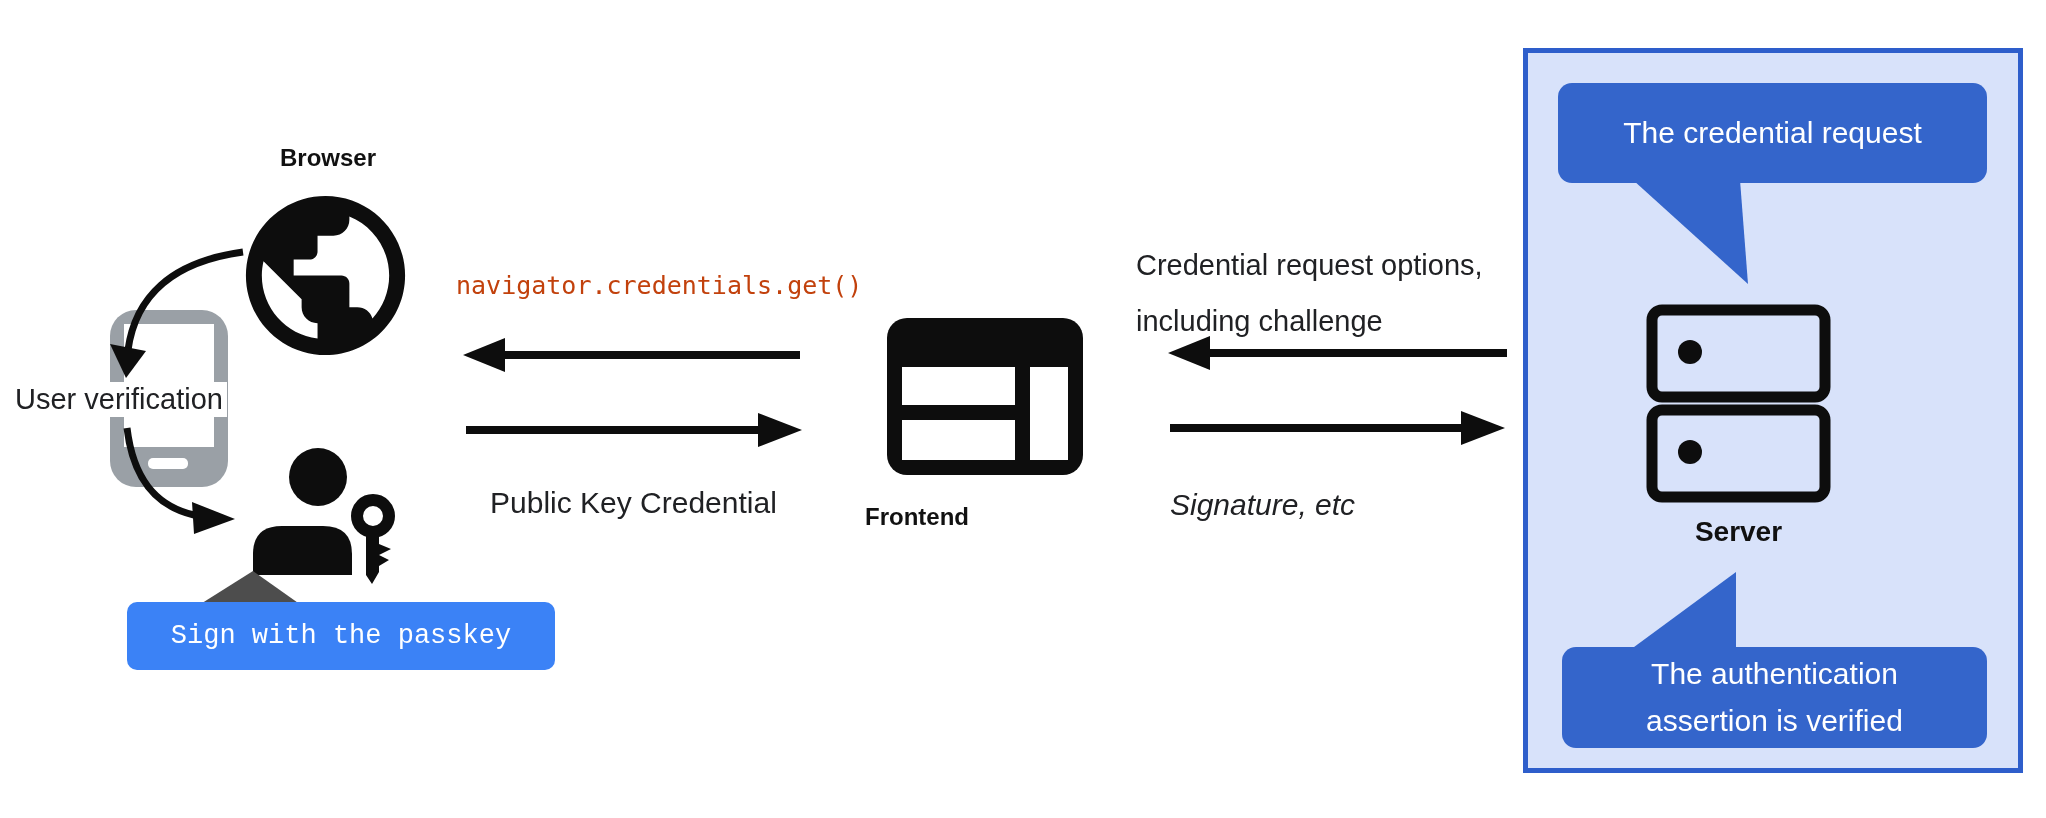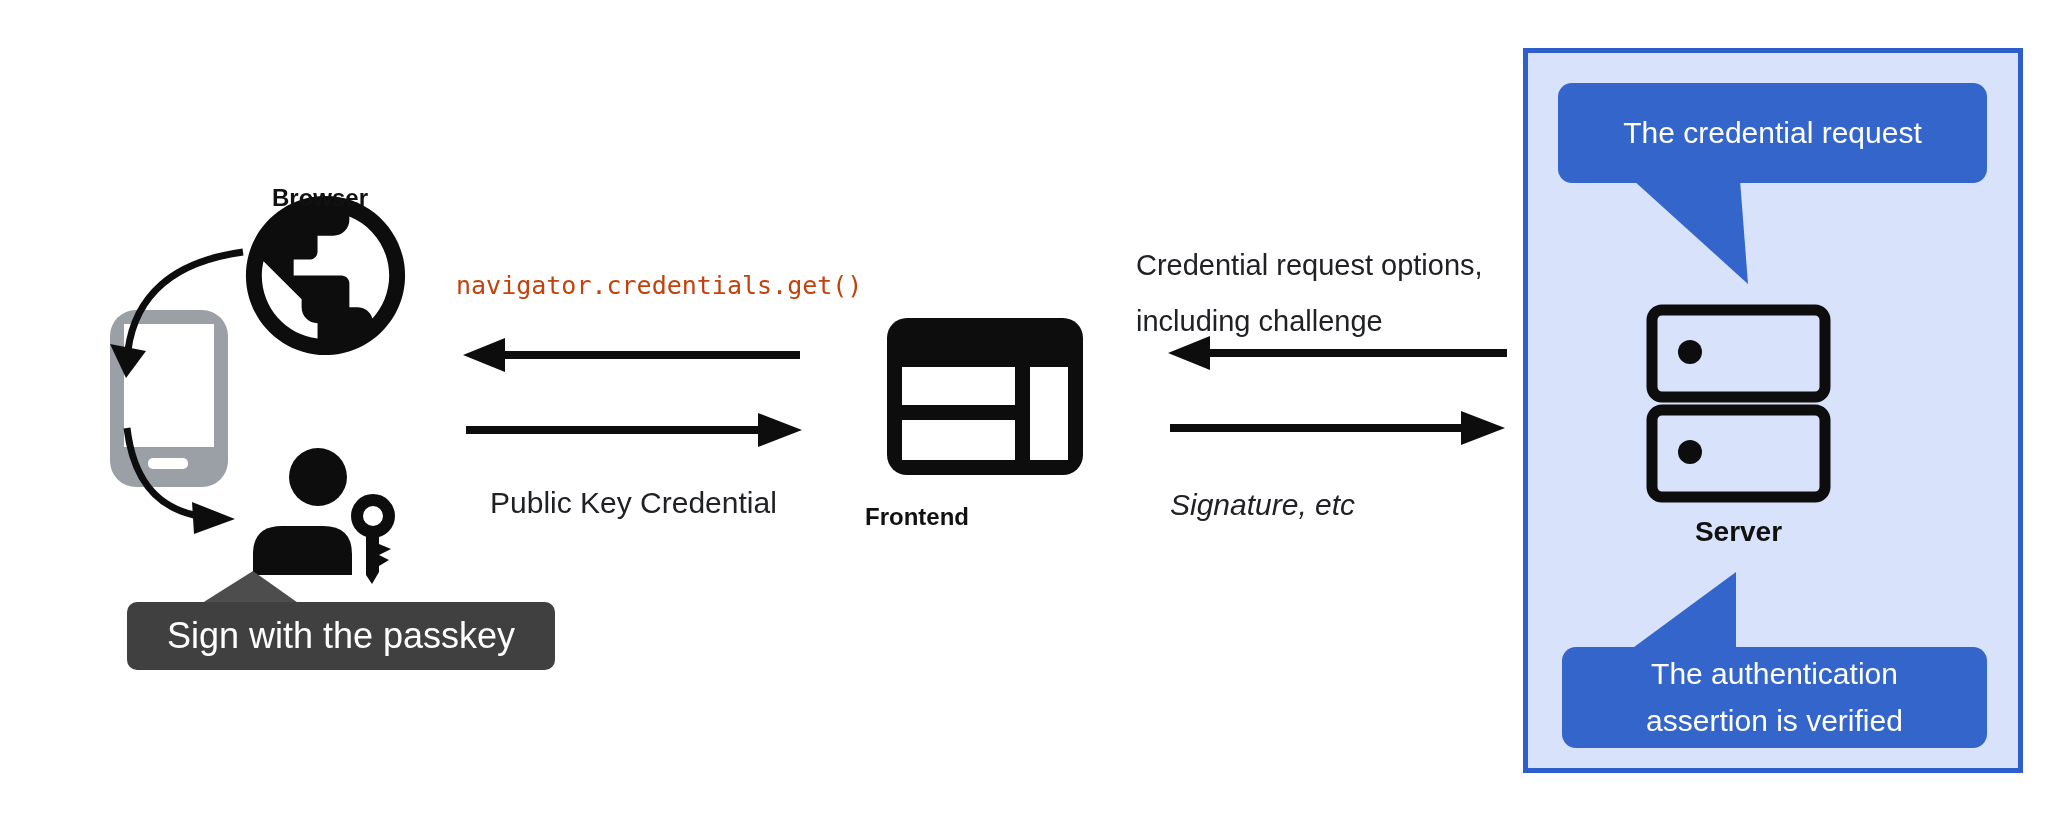--- a/index.html
+++ b/index.html
@@ -26,26 +26,27 @@
     border-radius:14px;
     color:#ffffff;
     display:flex;flex-direction:column;align-items:center;justify-content:center;
     text-align:center;
     font-size:30px;line-height:38px;
   }
   #top-bubble{left:1558px;top:83px;width:429px;height:100px;}
   #bottom-bubble{left:1562px;top:647px;width:425px;height:101px;gap:9px;}
   #passkey-bubble{
     left:127px;top:602px;width:428px;height:68px;
-    background:#404040;border-radius:10px;
-    color:#ffffff;font-size:36px;
+    background:#3b82f6;border-radius:10px;
+    color:#ffffff;font-size:27px;
     display:flex;align-items:center;justify-content:center;
     white-space:nowrap;
+    font-family:Liberation Mono, monospace;
   }
-  #browser-label{left:272px;top:144px;font-size:24px;margin-top:40px;}
+  #browser-label{left:280px;top:144px;font-size:24px;}
   #frontend-label{left:865px;top:503px;width:196px;text-align:left;font-size:24px;}
   #server-label{left:1652px;top:516px;width:173px;text-align:center;font-size:28px;}
   #user-verification-label{
     left:11px;top:382px;font-size:29px;
     background:#ffffff;padding:1px 4px;
   }
   #code-label{
     left:456px;top:271px;
     font-family:"DejaVu Sans Mono", monospace;
     font-size:25px;color:#c2410c;
@@ -127,20 +128,21 @@
     <g>
       <rect x="1652" y="310" width="173" height="87" rx="10" fill="none" stroke="#0d0d0d" stroke-width="11"></rect>
       <circle cx="1690" cy="352" r="12" fill="#0d0d0d"></circle>
       <rect x="1652" y="410" width="173" height="87" rx="10" fill="none" stroke="#0d0d0d" stroke-width="11"></rect>
       <circle cx="1690" cy="452" r="12" fill="#0d0d0d"></circle>
     </g>
   </svg>
 
   <div class="abs label bold" id="browser-label">Browser</div>
 
+  <div class="abs label" id="user-verification-label">User verification</div>
 
   <div class="abs" id="passkey-bubble">
     <span>Sign with the passkey</span>
   </div>
 
   <div class="abs label" id="code-label">navigator.credentials.get()</div>
 
   <div class="abs label" id="public-key-label">Public Key Credential</div>
 
   <div class="abs label bold" id="frontend-label">Frontend</div>

